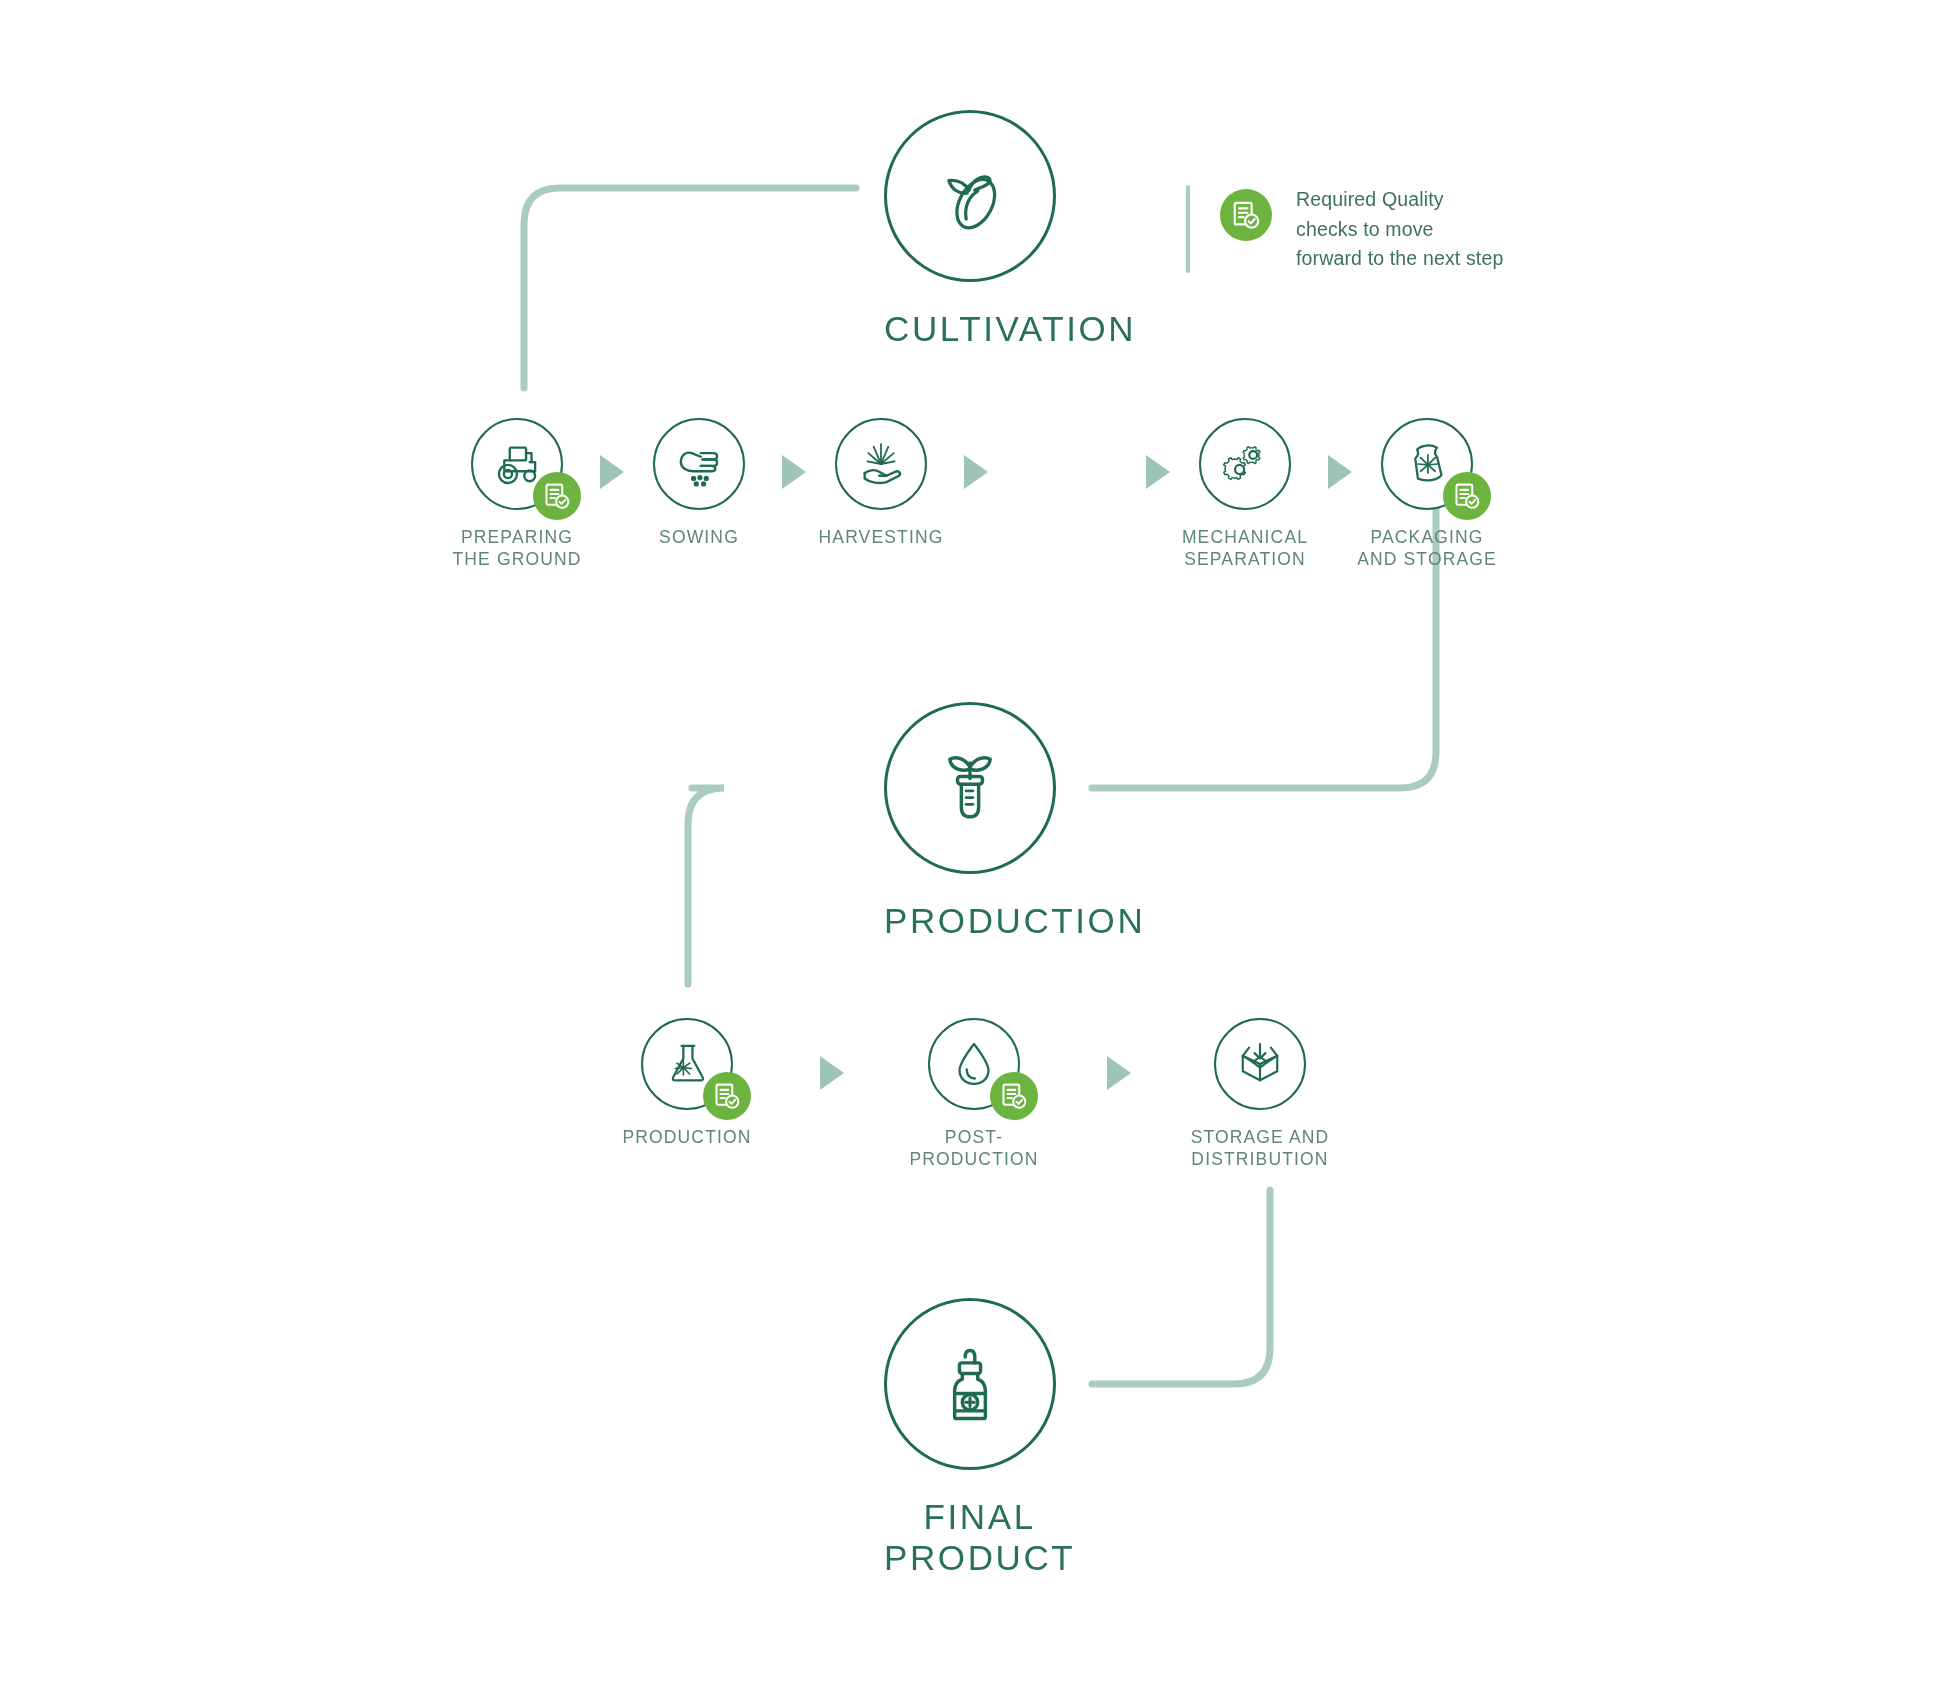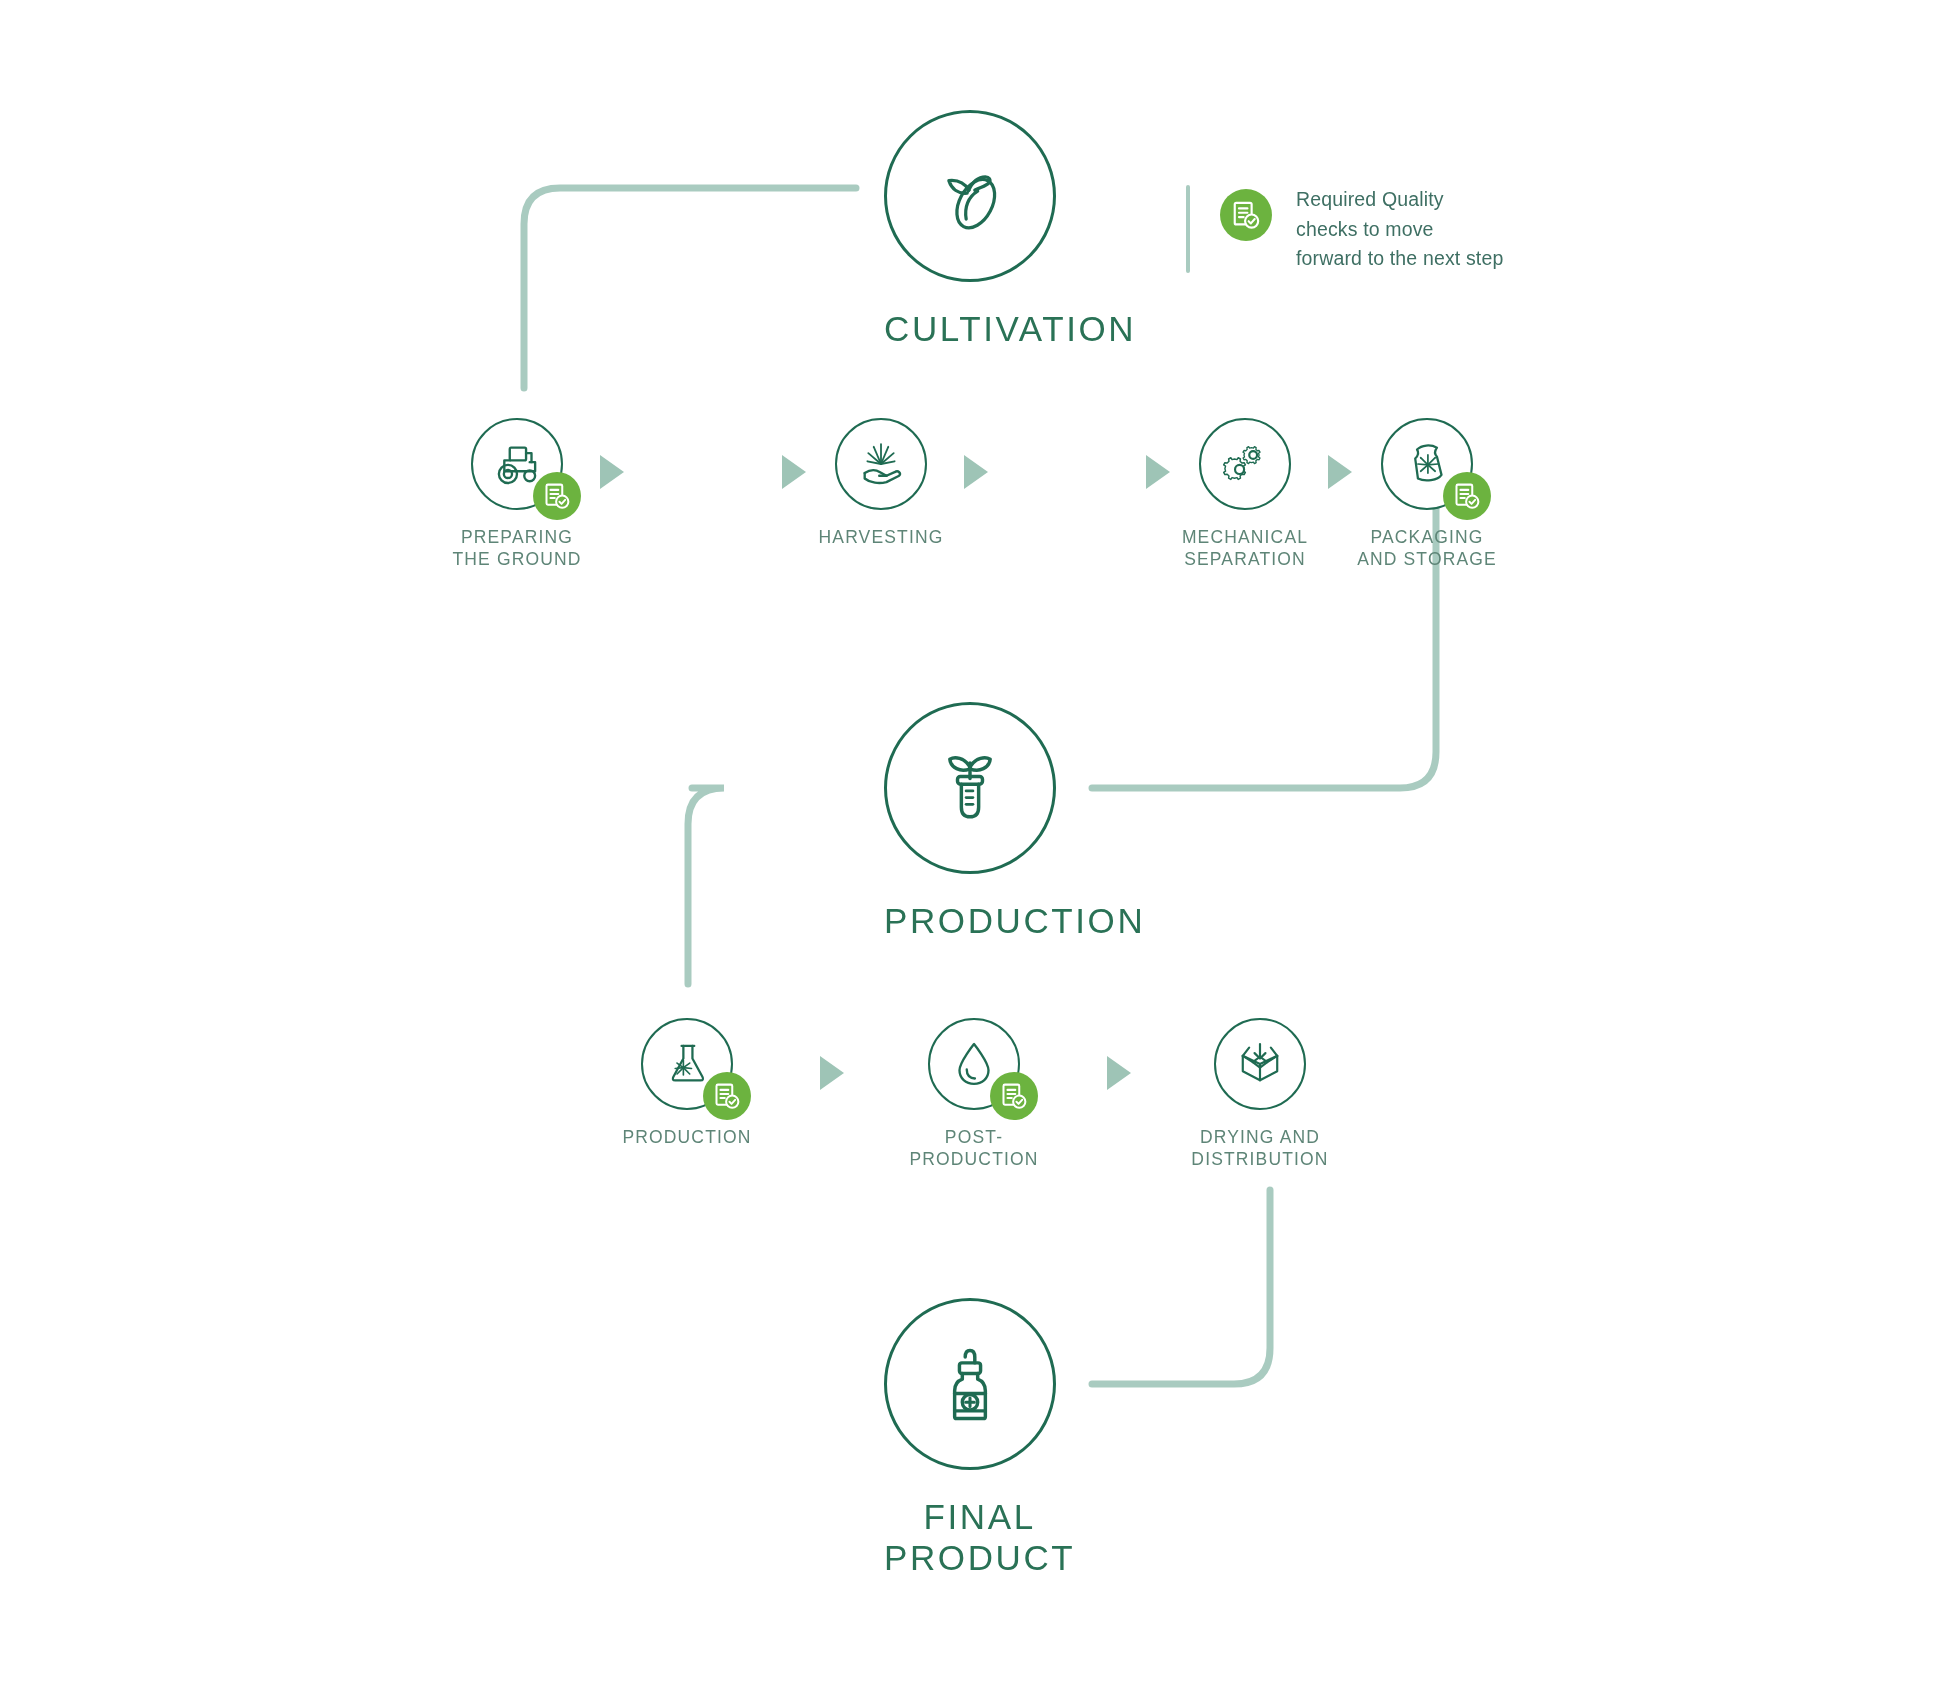--- a/index.html
+++ b/index.html
@@ -127,20 +127,40 @@
           <circle cx="22" cy="22.5" r="7" fill="#6CB33F" stroke="#fff" stroke-width="2.3"></circle>
           <polyline points="18.8,22.6 21.2,25 25.3,20.3" fill="none" stroke="#fff" stroke-width="2.2" stroke-linecap="round" stroke-linejoin="round"></polyline>
         </svg>
       </div>
     </div>
     <div class="step-label">PREPARING
 THE GROUND</div>
   </div>
   <div class="arrow" style="left:600px;top:455px;"></div>
 
+  <div class="step" style="left:609px;top:418px;">
+    <div class="step-circle-wrap">
+      <div class="step-circle">
+        <svg width="58" height="58" viewBox="0 0 64 64">
+          <g fill="none" stroke="#1F6B52" stroke-width="2.6" stroke-linecap="round" stroke-linejoin="round">
+            <path d="M12 30 C12 22 18 18 24 20 L34 24"></path>
+            <path d="M34 20 L48 20 Q52 20 52 23.5 Q52 27 48 27 L36 27"></path>
+            <path d="M36 27 L48 27 Q52 27 52 30.5 Q52 34 48 34 L34 34"></path>
+            <path d="M34 34 L46 34 Q50 34 50 37 Q50 40 46 40 L26 40 C18 40 12 36 12 30"></path>
+            <circle cx="26" cy="48" r="1.6" fill="#1F6B52"></circle>
+              <circle cx="33" cy="47" r="1.6" fill="#1F6B52"></circle>
+            <circle cx="40" cy="48" r="1.6" fill="#1F6B52"></circle>
+              <circle cx="29" cy="54" r="1.6" fill="#1F6B52"></circle>
+            <circle cx="37" cy="54" r="1.6" fill="#1F6B52"></circle>
+          </g>
+        </svg>
+      </div>
+    </div>
+    <div class="step-label">SOWING</div>
+  </div>
   <div class="arrow" style="left:782px;top:455px;"></div>
 
   <div class="step" style="left:791px;top:418px;">
     <div class="step-circle-wrap">
       <div class="step-circle">
         <svg width="58" height="58" viewBox="0 0 64 64">
           <g fill="none" stroke="#1F6B52" stroke-width="2.3" stroke-linecap="round" stroke-linejoin="round">
             <g stroke-width="2">
               <line x1="32" y1="10" x2="32" y2="32"></line>
                 <line x1="24" y1="13" x2="32" y2="32"></line>
@@ -302,21 +322,21 @@
             <polyline points="26,20 32,26 38,20"></polyline>
             <path d="M20 14 L13 23 L32 32 L51 23 L44 14"></path>
             <path d="M13 23 L13 40 L32 50 L51 40 L51 23"></path>
             <path d="M13 23 L24 30 L32 24 L40 30 L51 23"></path>
             <path d="M32 32 L32 50"></path>
             <path d="M24 30 L32 36 L40 30"></path>
           </g>
         </svg>
       </div>
     </div>
-    <div class="step-label">DRYING AND
+    <div class="step-label">STORAGE AND
 DISTRIBUTION</div>
   </div>
 
   <div class="stage" style="left:884px;top:1298px;">
     <div class="stage-circle">
       <svg width="96" height="96" viewBox="0 0 100 100">
         <g fill="none" stroke="#1F6B52" stroke-width="3.6" stroke-linecap="round" stroke-linejoin="round">
           <path d="M45 22 Q45 15 50 15 Q55 15 55 22 L55 28"></path>
           <rect x="39" y="28" width="22" height="11" rx="2.5"></rect>
           <path d="M42 39 L42 45 Q34 48 34 57 L34 84 Q34 86 36 86 L64 86 Q66 86 66 84 L66 57 Q66 48 58 45 L58 39"></path>

